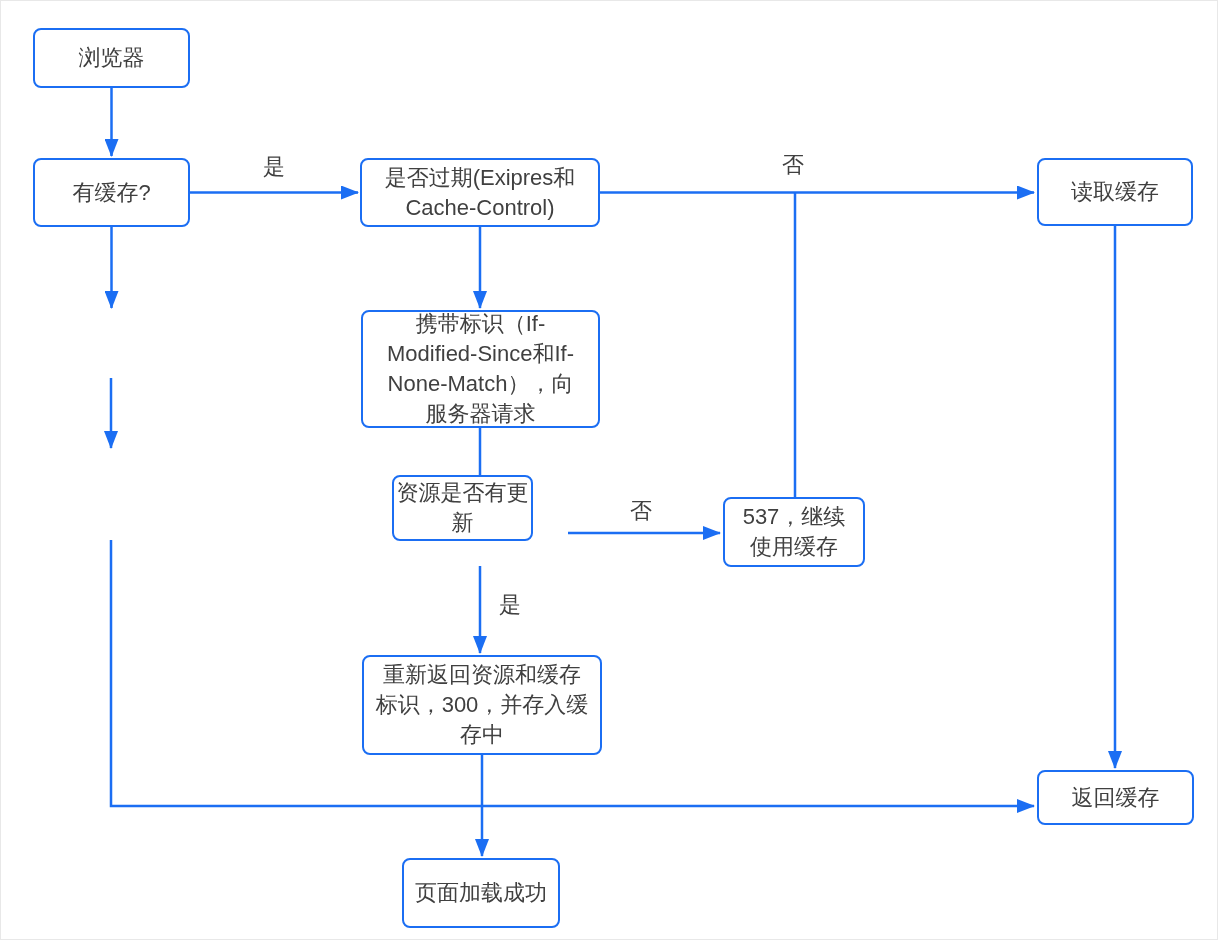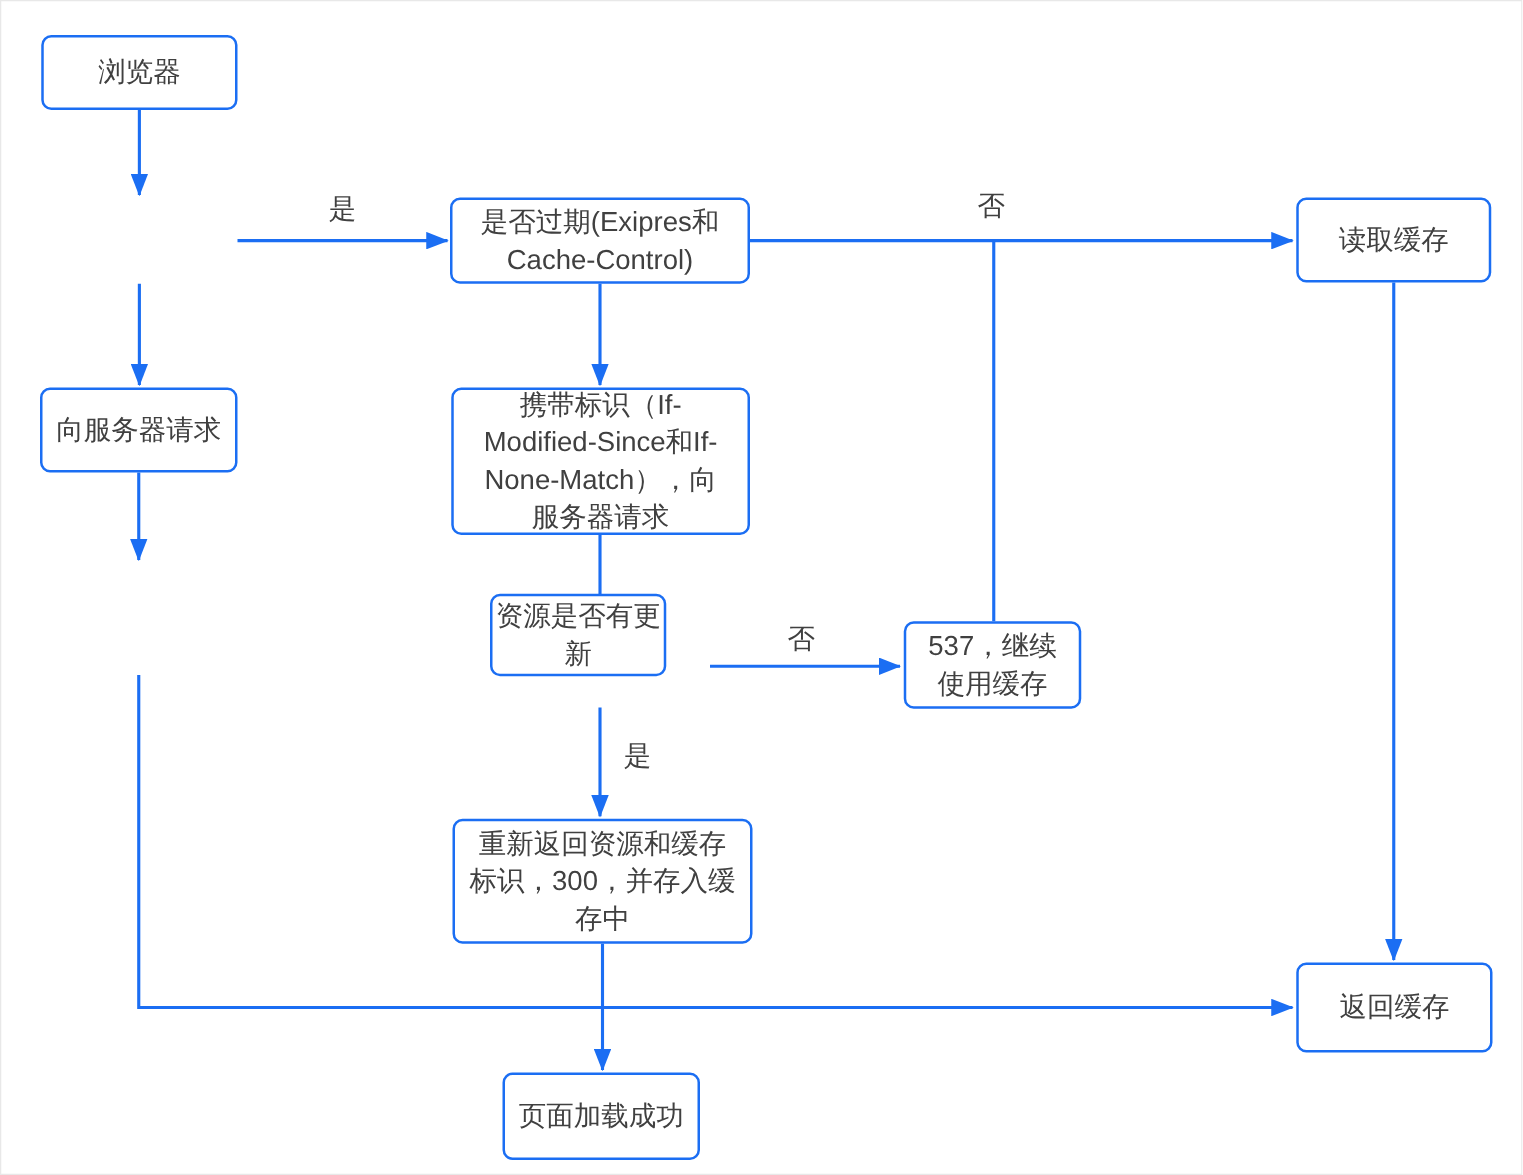--- a/index.html
+++ b/index.html
@@ -71,24 +71,24 @@
     <path d="M480 566 V653" stroke="#1b6ef3" stroke-width="2.5" fill="none" marker-end="url(#arrow)"></path>
     <path d="M482 755 V856" stroke="#1b6ef3" stroke-width="2.5" fill="none" marker-end="url(#arrow)"></path>
     <path d="M111 540 V806 H1034" stroke="#1b6ef3" stroke-width="2.5" fill="none" marker-end="url(#arrow)"></path>
     <path d="M1115 226 V768" stroke="#1b6ef3" stroke-width="2.5" fill="none" marker-end="url(#arrow)"></path>
   </svg>
 
   <div class="node" style="left:33px; top:28px; width:157px; height:60px;">
     <span>浏览器</span>
   </div>
 
+  <div class="node" style="left:33px; top:158px; width:157px; height:69px;">
+    <span>有缓存?</span>
+  </div>
 
-  <div class="node" style="left:32px; top:310px; width:158px; height:68px;">
-    <span>向服务器请求</span>
-  </div>
 
 
   <div class="node" style="left:360px; top:158px; width:240px; height:69px;justify-content:center;">
     <span>是否过期(Exipres和
 Cache-Control)</span>
   </div>
 
   <div class="node" style="left:361px; top:310px; width:239px; height:118px;">
     <span>携带标识（If-
 Modified-Since和If-
@@ -108,21 +108,21 @@
   <div class="node" style="left:362px; top:655px; width:240px; height:100px;">
     <span>重新返回资源和缓存
 标识，300，并存入缓
 存中</span>
   </div>
 
   <div class="node" style="left:1037px; top:158px; width:156px; height:68px;">
     <span>读取缓存</span>
   </div>
 
-  <div class="node" style="left:1037px; top:770px; width:157px; height:72px;">
+  <div class="node" style="left:1037px; top:770px; width:157px; height:55px;">
     <span>返回缓存</span>
   </div>
 
   <div class="node" style="left:402px; top:858px; width:158px; height:70px;">
     <span>页面加载成功</span>
   </div>
 
   <div class="edge-label" style="left:258px; top:153px; width:32px;">是</div>
 
   <div class="edge-label" style="left:777px; top:151px; width:32px;">否</div>

